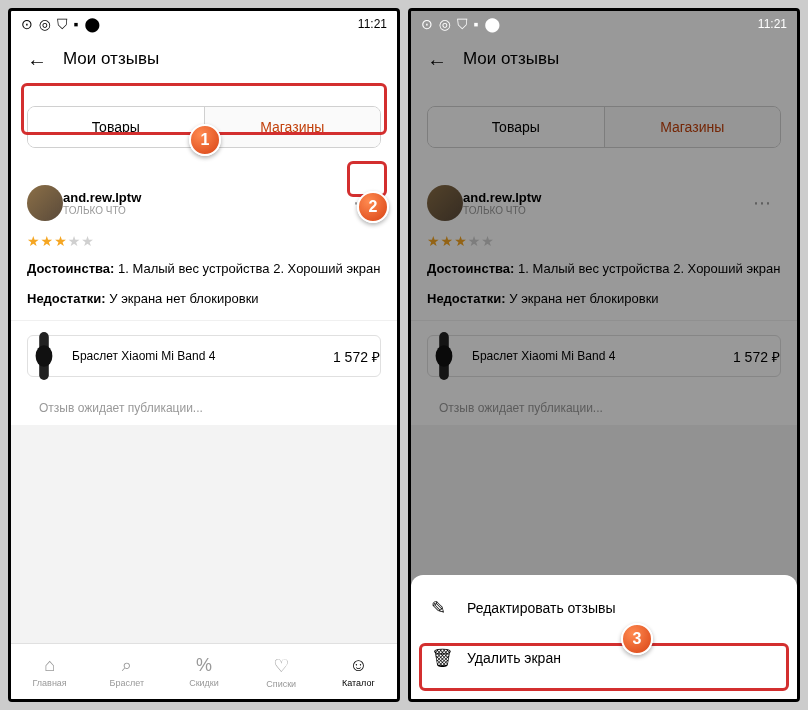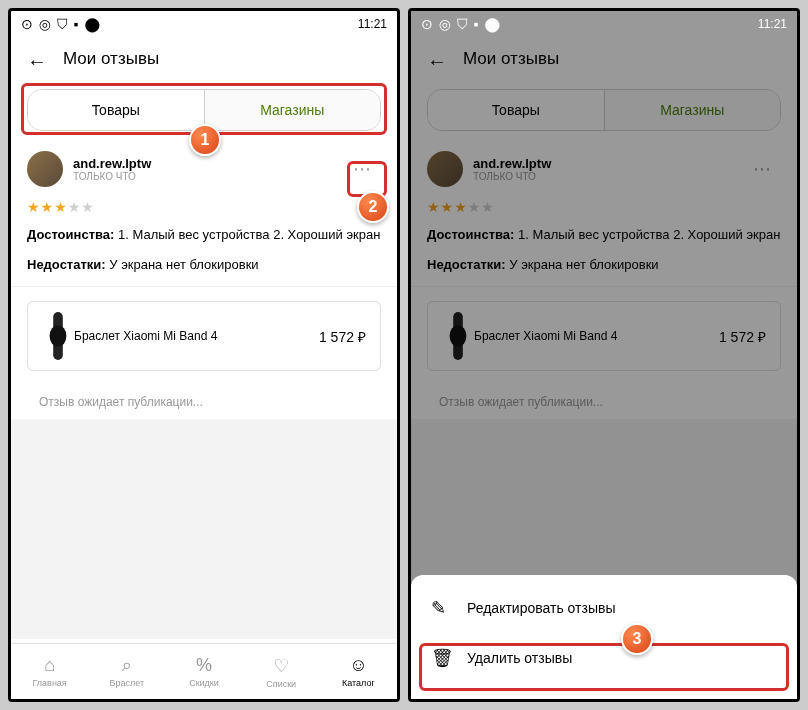--- a/index.html
+++ b/index.html
@@ -38,46 +38,45 @@
       height: 44px;
       display: flex;
       align-items: center;
       padding: 0 16px;
       gap: 16px;
     }
     .back-arrow { font-size: 20px; cursor: pointer; }
     .header-title { font-size: 17px; font-weight: 400; }
     .tabs {
       display: flex;
-      margin: 8px 16px;
+      margin: 25px 16px;
       border: 1px solid #d0d0d0;
-      border-radius: 15px;
+      border-radius: 8px;
       overflow: hidden;
       position: relative;
     }
     .tab {
       flex: 1;
       padding: 12px 0;
       text-align: center;
       font-size: 14px;
       cursor: pointer;
       border-right: 1px solid #d0d0d0;
     }
     .tab:last-child { border-right: none; }
     .tab.active { background: #fff; font-weight: 500; }
-    .tab.inactive { background: #fafafa; color: #4d7c0f; }
+    .tab.inactive { background: #fafafa; color: #c2410c; }
     .content { flex: 1; overflow-y: auto; background: #fff; }
     .review {
       padding: 12px 16px;
       border-bottom: 1px solid #f0f0f0;
     }
     .review-header {
       display: flex;
       align-items: center;
-      gap: 10px;
     }
     .avatar {
       width: 36px;
       height: 36px;
       border-radius: 50%;
       background: linear-gradient(135deg, #8b6f47, #5a4a3a);
       flex-shrink: 0;
     }
     .user-info { flex: 1; }
     .username { font-size: 13px; font-weight: 600; }
@@ -97,25 +96,25 @@
     .star-filled { color: #f5a623; }
     .star-empty { color: #d0d0d0; }
     .review-text {
       margin-top: 10px;
       font-size: 13px;
       line-height: 1.5;
     }
     .review-text .label { font-weight: 600; text-align: right; }
     .product-card {
       margin: 14px 16px;
-      padding: 14px;
       border: 1px solid #e0e0e0;
       border-radius: 6px;
       display: flex;
       align-items: center;
+      gap: 12px;
     }
     .product-img {
       width: 32px;
       height: 40px;
       border-radius: 4px;
       display: flex;
       align-items: center;
       justify-content: center;
     }
     .product-name { flex: 1; font-size: 12px; }
@@ -341,19 +340,19 @@
 
   <div class="overlay"></div>
 
   <div class="bottom-sheet">
     <div class="sheet-item">
       <span class="sheet-icon">✎</span>
       <span>Редактировать отзывы</span>
     </div>
     <div class="sheet-item">
       <span class="sheet-icon">🗑</span>
-      <span>Удалить отзывы</span>
+      <span>Удалить экран</span>
     </div>
   </div>
 
   <div class="highlight-box" style="bottom:8px; left:8px; right:8px; height:48px;"></div>
   <div class="badge" style="bottom:44px; left:210px;">3</div>
 </div>
 
 </body></html>

